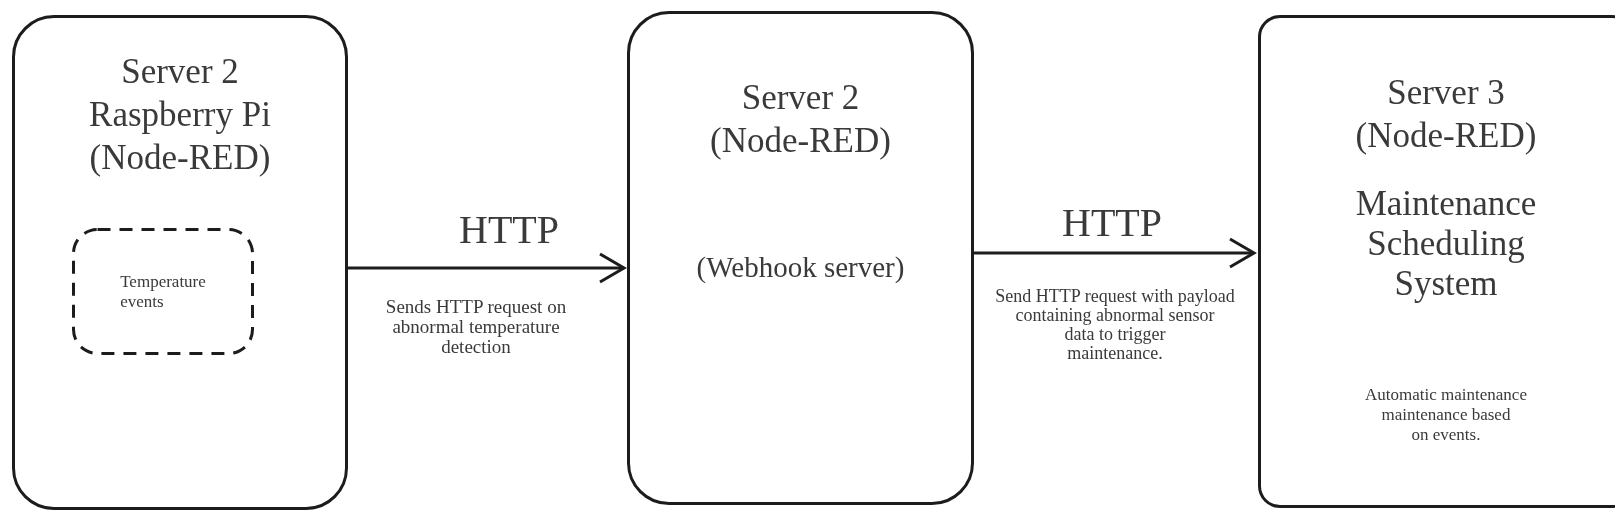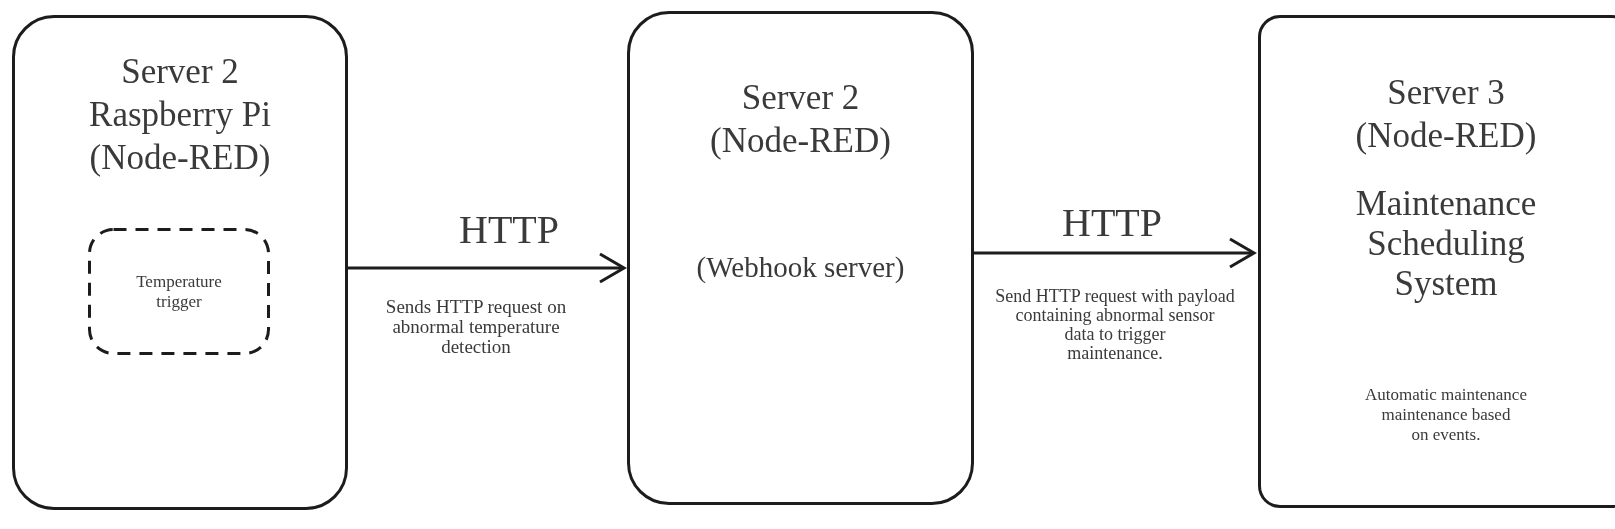--- a/index.html
+++ b/index.html
@@ -31,22 +31,22 @@
   .txt{position:absolute;width:100%;text-align:center;}
   .title{font-size:35px;line-height:43px;}
   .node-left  .title{top:32px;}
   .node-mid   .title{top:62px;}
   .node-right .title{top:53px;}
   .subtitle{font-size:29px;line-height:43px;top:232px;}
   .role{font-size:35px;line-height:40px;top:166px;}
   .note{font-size:17px;line-height:20px;top:367px;}
 
   .sensor-box{
-    position:absolute;left:73px;top:210px;width:182px;height:127px;
-    display:flex;align-items:center;justify-content:center;text-align:center;
+    position:absolute;left:57px;top:210px;width:182px;height:127px;
+    display:flex;align-items:center;justify-content:center;text-align:left;
     font-size:17px;line-height:20px;
   }
   .sensor-box svg{position:absolute;left:0;top:0;width:100%;height:100%;}
   .sensor-label{position:relative;}
 
   .arrow-layer{position:absolute;left:0;top:0;width:1615px;height:529px;pointer-events:none;}
   .arrow-layer path{stroke:var(--stroke);stroke-width:3;fill:none;}
 
   .http-label{
     position:absolute;text-align:center;
@@ -69,21 +69,21 @@
       <div>Server 2</div>
       <div>Raspberry Pi</div>
       <div>(Node-RED)</div>
     </div>
     <div class="sensor-box">
       <svg viewBox="0 0 182 127">
         <rect x="1.5" y="1.5" width="179" height="124" rx="24" ry="24" fill="none" stroke="#1c1c1c" stroke-width="3" stroke-dasharray="13 9"></rect>
       </svg>
       <div class="sensor-label">
         <div>Temperature</div>
-        <div>trigger</div>
+        <div>events</div>
       </div>
     </div>
   </div>
 
   <div class="node node-mid">
     <div class="txt title">
       <div>Server 2</div>
       <div>(Node-RED)</div>
     </div>
     <div class="txt subtitle">(Webhook server)</div>

